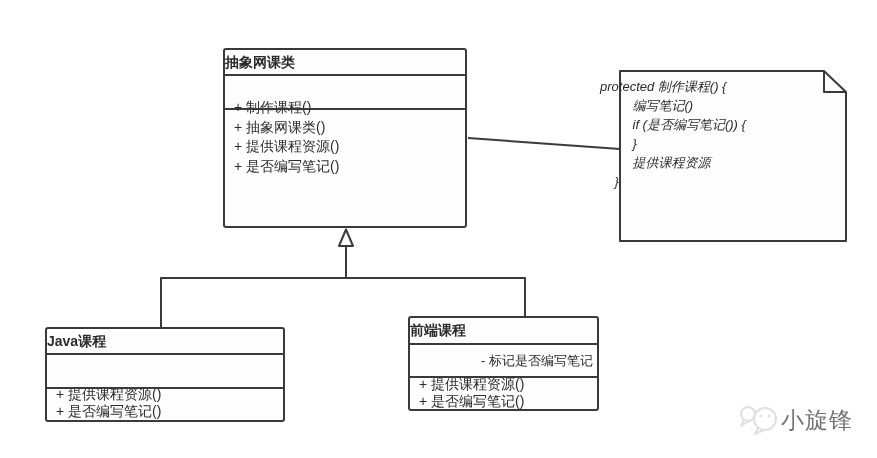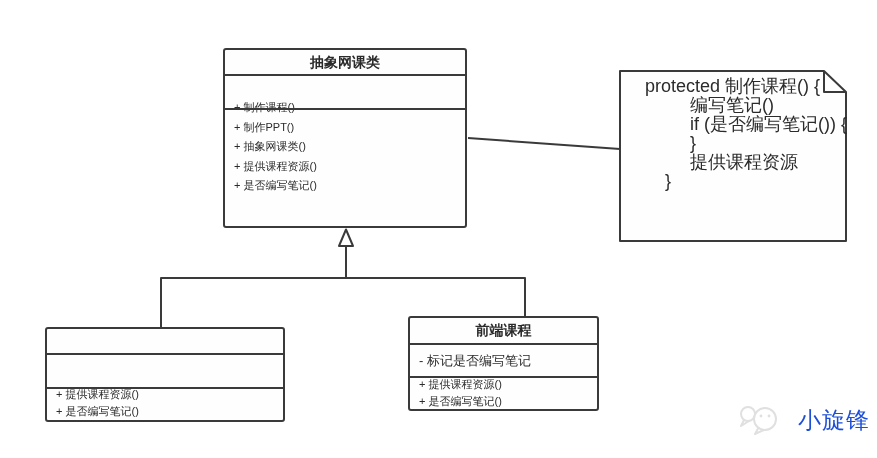--- a/index.html
+++ b/index.html
@@ -33,21 +33,21 @@
   }
   .box-abstract { left: 223px; top: 48px;  width: 244px; height: 180px; }
   .box-java     { left: 45px;  top: 327px; width: 240px; height: 95px; }
   .box-frontend { left: 408px; top: 316px; width: 191px; height: 95px; }
 
   .box-title {
     position: absolute;
     left: 0; right: 0; top: 1px;
     height: 22px;
     line-height: 22px;
-    text-align: center;
+    text-align: left;
     font-size: 14px;
     font-weight: bold;
     white-space: nowrap;
   }
   .hline {
     position: absolute;
     left: -1px; right: -1px;
     height: 0;
     border-top: 2px solid #3a3a3a;
     z-index: 3;
@@ -55,66 +55,67 @@
   .box-abstract .line1 { top: 24px; }
   .box-abstract .line2 { top: 58px; }
   .box-java     .line1 { top: 24px; }
   .box-java     .line2 { top: 58px; }
   .box-frontend .line1 { top: 25px; }
   .box-frontend .line2 { top: 58px; }
 
   .members {
     position: absolute;
     left: 9px; right: 4px;
-    font-size: 11px;
+    font-size: 14px;
     white-space: nowrap;
     z-index: 2;
   }
   .box-abstract .members { top: 48px; }
   .box-abstract .member  { height: 19.5px; line-height: 19.5px; }
   .box-java     .members { top: 57px; }
   .box-java     .member  { height: 16.5px; line-height: 16.5px; }
   .box-frontend .members { top: 58px; }
   .box-frontend .member  { height: 16.5px; line-height: 16.5px; }
 
   .attrs {
     position: absolute;
     left: 9px; right: 4px;
     font-size: 13px;
     white-space: nowrap;
     z-index: 2;
+    text-align: right;
   }
   .box-frontend .attrs { top: 34px; }
   .box-frontend .attr  { height: 17px; line-height: 17px; }
 
   
   .note-text {
     position: absolute;
-    left: 645px;
+    left: 600px;
     top: 77px;
-    font-size: 18px;
+    font-size: 13px;
     z-index: 2;
+    font-style: italic;
   }
   .note-line {
     height: 19px;
     line-height: 19px;
     white-space: pre;
   }
 
   
   .watermark-text {
     position: absolute;
     left: 781px;
     top: 406px;
     font-size: 23px;
     line-height: 28px;
     letter-spacing: 1px;
-    color: #1d4ed8;
+    color: #737373;
     white-space: nowrap;
-    margin-left: 17px;
   }
   .watermark-icon {
     position: absolute;
     left: 738px;
     top: 402px;
     width: 44px;
     height: 36px;
   }
 </style>
 </head>
@@ -135,37 +136,37 @@
     <path d="M620,71 L824,71 L846,92 L846,241 L620,241 Z" fill="#fefefe" stroke="#3a3a3a" stroke-width="2" stroke-linejoin="round"></path>
     <path d="M824,71 L824,92 L846,92" fill="none" stroke="#3a3a3a" stroke-width="2" stroke-linejoin="round"></path>
   </svg>
 
   <div class="class-box box-abstract">
     <div class="box-title">抽象网课类</div>
     <div class="hline line1"></div>
     <div class="hline line2"></div>
     <div class="members">
       <div class="member">+ 制作课程()</div>
-      <div class="member">+ 制作PPT()</div>
       <div class="member">+ 抽象网课类()</div>
       <div class="member">+ 提供课程资源()</div>
       <div class="member">+ 是否编写笔记()</div>
     </div>
   </div>
 
   <div class="note-text">
     <div class="note-line">protected 制作课程() {</div>
     <div class="note-line">         编写笔记()</div>
     <div class="note-line">         if (是否编写笔记()) {</div>
     <div class="note-line">         }</div>
     <div class="note-line">         提供课程资源</div>
     <div class="note-line">    }</div>
   </div>
 
   <div class="class-box box-java">
+    <div class="box-title">Java课程</div>
     <div class="hline line1"></div>
     <div class="hline line2"></div>
     <div class="members">
       <div class="member">+ 提供课程资源()</div>
       <div class="member">+ 是否编写笔记()</div>
     </div>
   </div>
 
   <div class="class-box box-frontend">
     <div class="box-title">前端课程</div>

